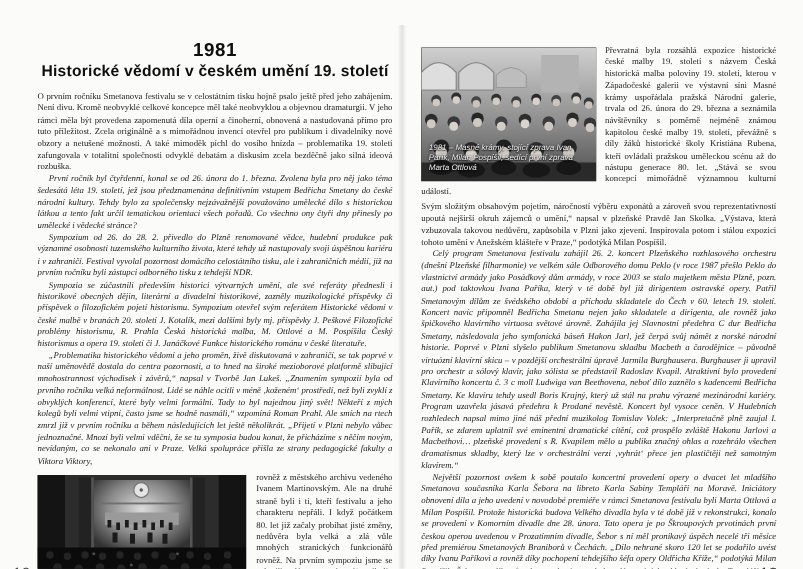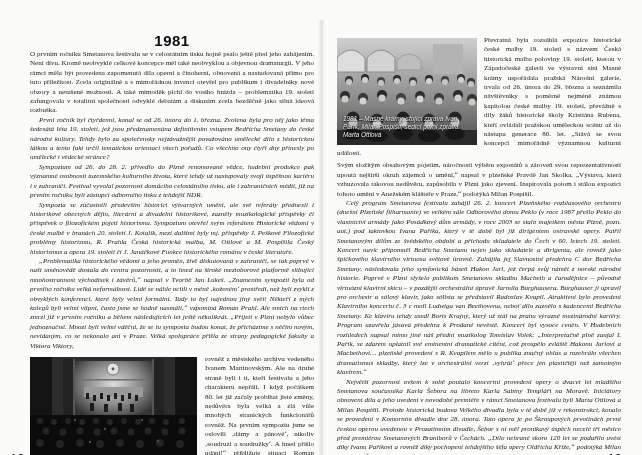--- a/index.html
+++ b/index.html
@@ -62,20 +62,21 @@
   .pagenum-right{right:20px;}
   .spacer-sm{height:3px;}
 </style>
 </head>
 <body>
 
 <div class="spread">
 
   <div class="page page-left">
     <div class="year">1981</div>
+    <div class="section-title">Historické vědomí v českém umění 19. století</div>
 
     <p class="body">O prvním ročníku Smetanova festivalu se v celostátním tisku hojně psalo ještě před jeho zahájením. Není divu. Kromě neobvyklé celkové koncepce měl také neobvyklou a objevnou dramaturgii. V jeho rámci měla být provedena zapomenutá díla operní a činoherní, obnovená a nastudovaná přímo pro tuto příležitost. Zcela originálně a s mimořádnou invencí otevřel pro publikum i divadelníky nové obzory a netušené možnosti. A také mimoděk píchl do vosího hnízda – problematika 19. století zafungovala v totalitní společnosti odvyklé debatám a diskusím zcela bezděčně jako silná ideová rozbuška.</p>
     <p class="body indent">První ročník byl čtyřdenní, konal se od 26. února do 1. března. Zvolena byla pro něj jako téma šedesátá léta 19. století, jež jsou předznamenána definitivním vstupem Bedřicha Smetany do české národní kultury. Tehdy bylo za společensky nejzávažnější považováno umělecké dílo s historickou látkou a tento fakt určil tematickou orientaci všech pořadů. Co všechno ony čtyři dny přinesly po umělecké i vědecké stránce?</p>
     <p class="body indent">Sympozium od 26. do 28. 2. přivedlo do Plzně renomované vědce, hudební produkce pak významné osobnosti tuzemského kulturního života, které tehdy už nastupovaly svoji úspěšnou kariéru i v zahraničí. Festival vyvolal pozornost domácího celostátního tisku, ale i zahraničních médií, již na prvním ročníku byli zástupci odborného tisku z tehdejší NDR.</p>
     <p class="body indent">Sympozia se zúčastnili především historici výtvarných umění, ale své referáty přednesli i historikové obecných dějin, literární a divadelní historikové, zazněly muzikologické příspěvky či příspěvek o filozofickém pojetí historismu. Sympozium otevřel svým referátem Historické vědomí v české malbě v branách 20. století J. Kotalík, mezi dalšími byly mj. příspěvky J. Peškové Filozofické problémy historismu, R. Prahla Česká historická malba, M. Ottlové a M. Pospíšila Český historismus a opera 19. století či J. Janáčkové Funkce historického románu v české literatuře.</p>
     <p class="body indent">„Problematika historického vědomí a jeho proměn, živě diskutovaná v zahraničí, se tak poprvé v naší uměnovědě dostala do centra pozornosti, a to hned na široké mezioborové platformě slibující mnohostrannost východisek i závěrů,“ napsal v Tvorbě Jan Lukeš. „Znamením sympozií byla od prvního ročníku velká neformálnost. Lidé se náhle ocitli v méně ‚koženém‘ prostředí, než byli zvyklí z obvyklých konferencí, které byly velmi formální. Tady to byl najednou jiný svět! Někteří z mých kolegů byli velmi vtipní, často jsme se hodně nasmáli,“ vzpomíná Roman Prahl. Ale smích na rtech zmrzl již v prvním ročníku a během následujících let ještě několikrát. „Přijetí v Plzni nebylo vůbec jednoznačné. Mnozí byli velmi vděčni, že se tu symposia budou konat, že přicházíme s něčím novým, nevídaným, co se nekonalo ani v Praze. Velká spolupráce přišla ze strany pedagogické fakulty a Viktora Viktory,</p>
 
     <div class="photo-row">
       <figure class="photo-left">
         <svg viewBox="0 0 167 100" preserveAspectRatio="none">

